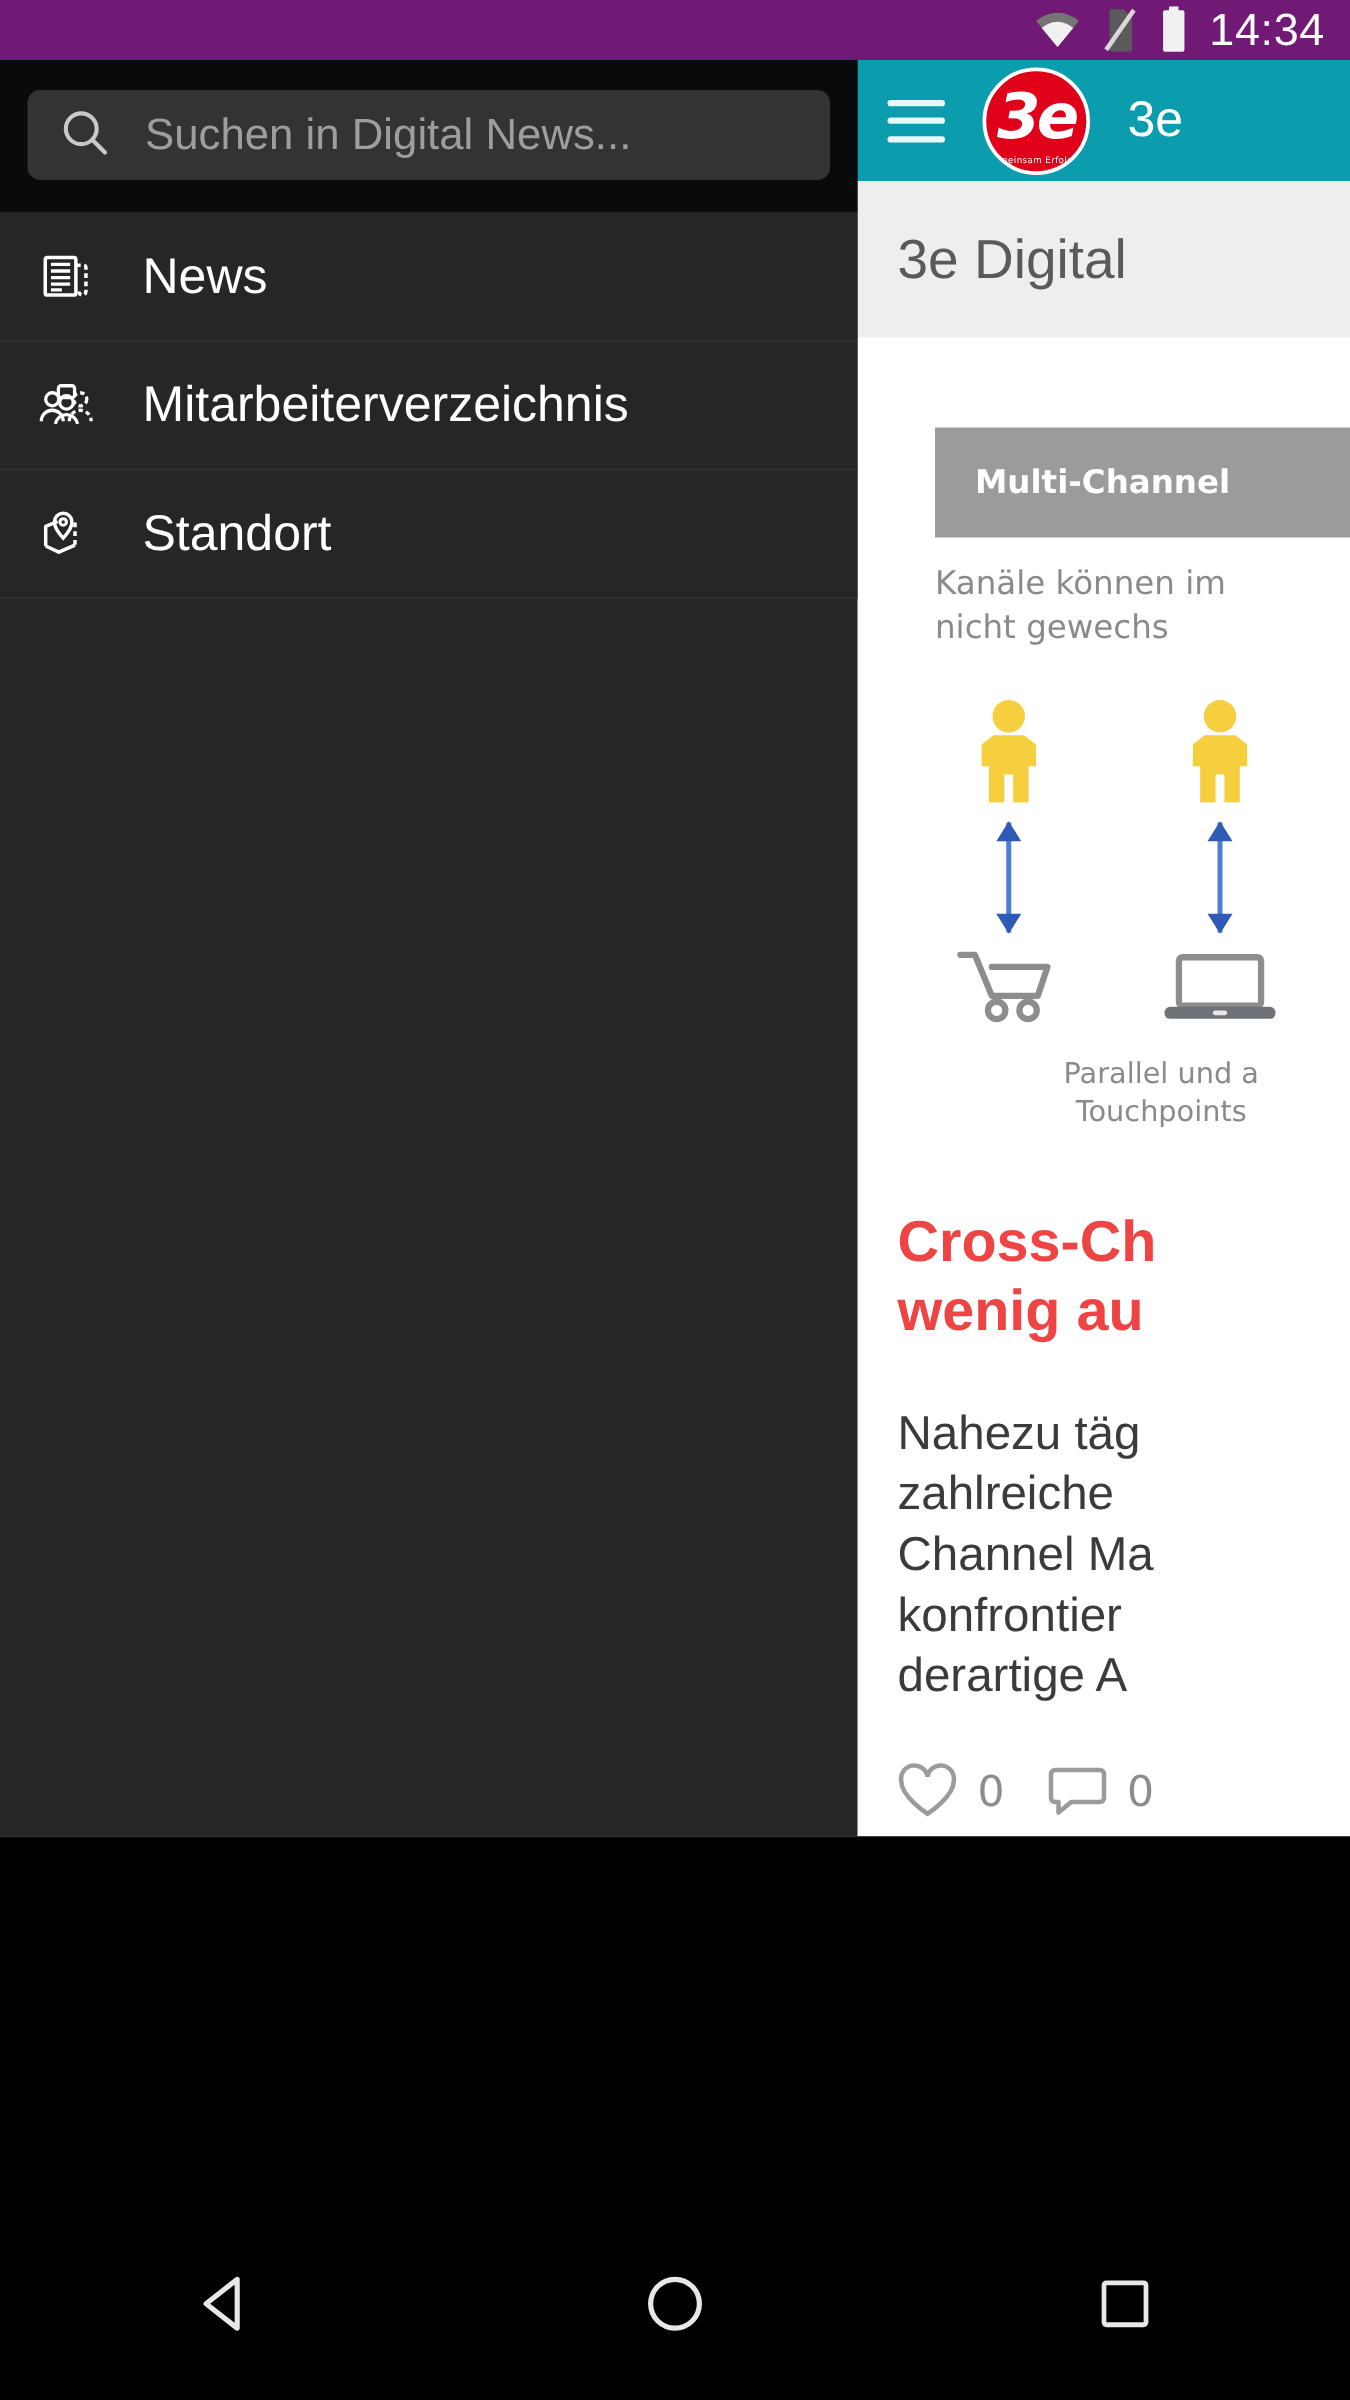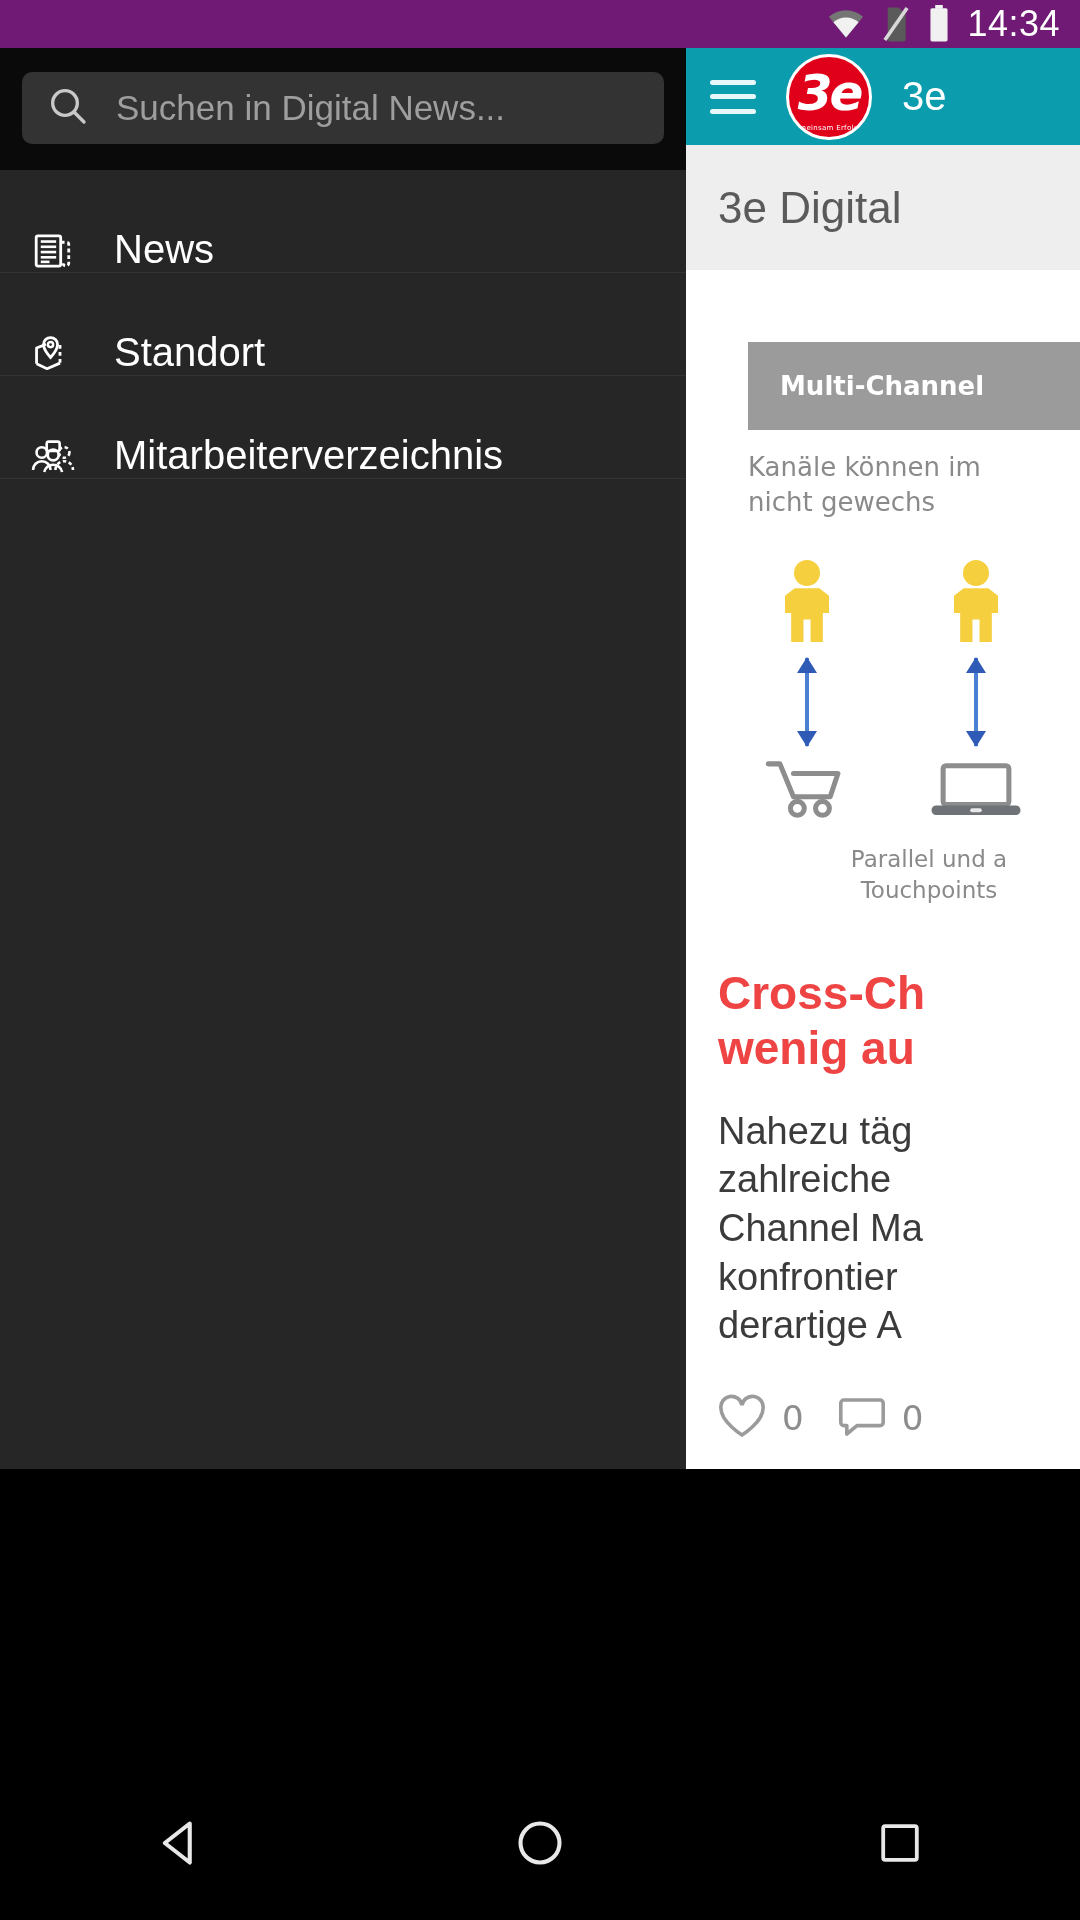--- a/index.html
+++ b/index.html
@@ -108,21 +108,21 @@
   .info-foot{
     margin-top:26px; text-align:center; color:#8a8a8a; font-size:23px;
     line-height:1.35; width:330px; margin-left:46px; white-space:nowrap; overflow:hidden;
   }
 
   .art-title{
     margin-top:60px; font-size:46px; line-height:1.18; font-weight:bold;
     color:#ef4444; font-family:"Liberation Sans", sans-serif; white-space:nowrap;
   }
   .art-body{
-    margin-top:32px; font-size:38px; line-height:1.28; color:#3b3b3b;
+    margin-top:48px; font-size:38px; line-height:1.28; color:#3b3b3b;
     font-family:"Liberation Sans", sans-serif; white-space:nowrap;
   }
   .reactions{ display:flex; align-items:center; gap:34px; margin-top:44px; }
   .react{ display:flex; align-items:center; gap:16px; }
   .react .cnt{ font-size:34px; color:#8d8d8d; }
 
   
   .drawer{
     position:absolute; top:48px; left:0; width:686px; height:1421px;
     background:#262626; z-index:20;
@@ -131,21 +131,21 @@
   .searchbox{
     height:72px; background:#333333; border-radius:10px;
     display:flex; align-items:center; padding:0 26px; gap:28px;
   }
   .search-ph{
     color:#9e9e9e; font-size:35px;
     font-family:"Liberation Sans", sans-serif;
   }
   .menu-list{ background:#262626; }
   .menu-item{
-    height:103px; display:flex; align-items:flex-end; gap:38px;
+    height:103px; display:flex; align-items:center; gap:38px;
     padding-left:30px; border-bottom:1px solid #333333;
   }
   .menu-item .label{
     color:#fff; font-size:40px; font-family:"Liberation Sans", sans-serif;
   }
   .mi-icon{ width:46px; display:flex; align-items:center; justify-content:center; }
 
   
   .navbar{
     position:absolute; left:0; bottom:0; width:1080px; height:151px;
@@ -297,46 +297,46 @@
             <line x1="5" y1="12.6" x2="13.8" y2="12.6" stroke="#fff" stroke-width="1.5"></line>
             <line x1="5" y1="15.6" x2="13.8" y2="15.6" stroke="#fff" stroke-width="1.5"></line>
             <line x1="5" y1="18.2" x2="10" y2="18.2" stroke="#fff" stroke-width="1.5"></line>
           </svg>
         </span>
         <span class="label">News</span>
       </div>
 
       <div class="menu-item">
         <span class="mi-icon">
-          <svg width="42" height="42" viewBox="0 0 24 24">
-            <path d="M2.6 17.6 L2.6 8.6 L8 6.4" fill="none" stroke="#fff" stroke-width="1.6" stroke-linejoin="round"></path>
-            <path d="M2.6 17.6 L8.6 20.4 L16 17.2" fill="none" stroke="#fff" stroke-width="1.6" stroke-linejoin="round"></path>
-            <path d="M16 6.8 v10.4" fill="none" stroke="#fff" stroke-width="1.6" stroke-dasharray="2.2 1.8"></path>
-            <path d="M10.6 2.6 a4 4 0 0 1 4 4 c0 3 -4 7.4 -4 7.4 s-4 -4.4 -4 -7.4 a4 4 0 0 1 4 -4 Z" fill="none" stroke="#fff" stroke-width="1.6"></path>
-            <circle cx="10.6" cy="6.6" r="1.5" fill="none" stroke="#fff" stroke-width="1.4"></circle>
-          </svg>
-        </span>
-        <span class="label">Standort</span>
-      </div>
-
-      <div class="menu-item">
-        <span class="mi-icon">
           <svg width="46" height="42" viewBox="0 0 26 24">
             <circle cx="6.6" cy="9.4" r="3" fill="none" stroke="#fff" stroke-width="1.5"></circle>
             <path d="M1.6 19.4 a5 5 0 0 1 10 0" fill="none" stroke="#fff" stroke-width="1.5"></path>
             <circle cx="19.4" cy="9.4" r="3" fill="none" stroke="#fff" stroke-width="1.5" stroke-dasharray="2 1.5"></circle>
             <path d="M14.4 19.4 a5 5 0 0 1 10 0" fill="none" stroke="#fff" stroke-width="1.5" stroke-dasharray="2 1.5"></path>
             <rect x="9.4" y="3.2" width="7.4" height="5.4" rx="1.2" fill="none" stroke="#fff" stroke-width="1.5"></rect>
             <path d="M8 20.6 a5.2 5.2 0 0 1 10.2 0" fill="none" stroke="#fff" stroke-width="1.5"></path>
             <circle cx="13.1" cy="10.8" r="3.1" fill="none" stroke="#fff" stroke-width="1.5"></circle>
           </svg>
         </span>
         <span class="label">Mitarbeiterverzeichnis</span>
       </div>
 
+      <div class="menu-item">
+        <span class="mi-icon">
+          <svg width="42" height="42" viewBox="0 0 24 24">
+            <path d="M2.6 17.6 L2.6 8.6 L8 6.4" fill="none" stroke="#fff" stroke-width="1.6" stroke-linejoin="round"></path>
+            <path d="M2.6 17.6 L8.6 20.4 L16 17.2" fill="none" stroke="#fff" stroke-width="1.6" stroke-linejoin="round"></path>
+            <path d="M16 6.8 v10.4" fill="none" stroke="#fff" stroke-width="1.6" stroke-dasharray="2.2 1.8"></path>
+            <path d="M10.6 2.6 a4 4 0 0 1 4 4 c0 3 -4 7.4 -4 7.4 s-4 -4.4 -4 -7.4 a4 4 0 0 1 4 -4 Z" fill="none" stroke="#fff" stroke-width="1.6"></path>
+            <circle cx="10.6" cy="6.6" r="1.5" fill="none" stroke="#fff" stroke-width="1.4"></circle>
+          </svg>
+        </span>
+        <span class="label">Standort</span>
+      </div>
+
     </div>
   </div>
 
   <div class="navbar">
     <div class="navbtn">
       <span>
         <svg width="52" height="52" viewBox="0 0 24 24">
           <path d="M16.5 3 L5 12 L16.5 21 Z" fill="none" stroke="#e8e8e8" stroke-width="1.9" stroke-linejoin="round"></path>
         </svg>
       </span>

